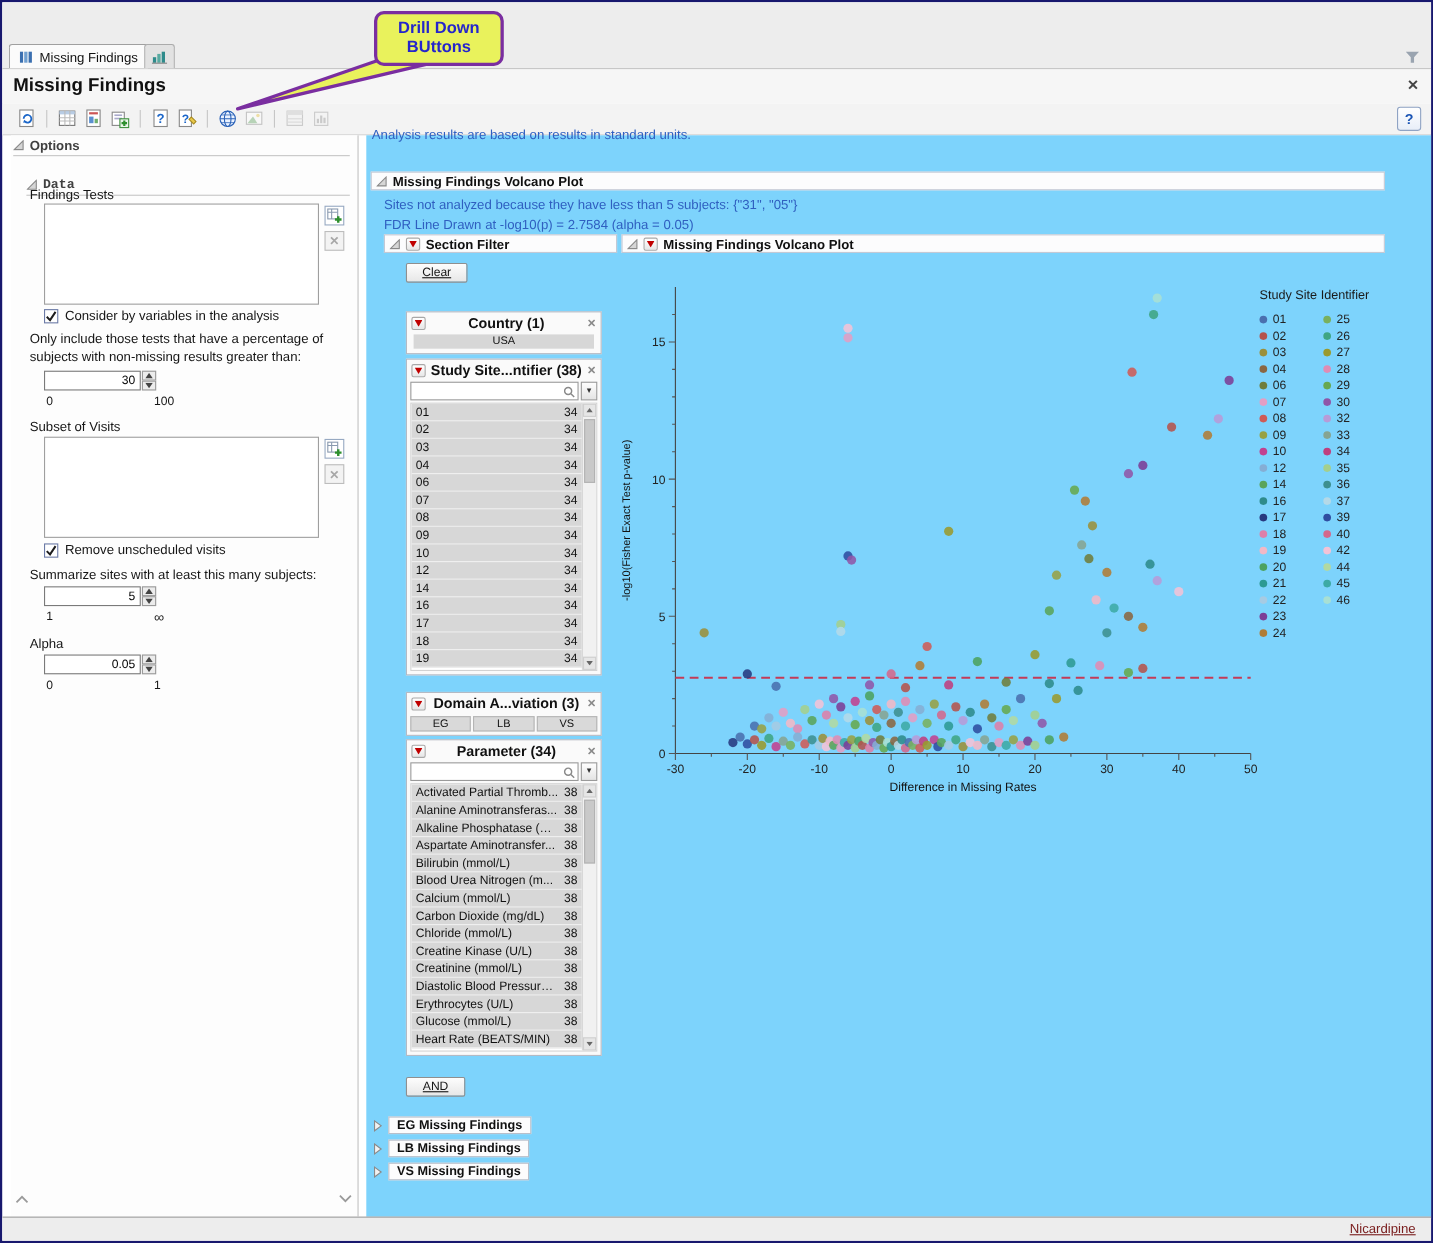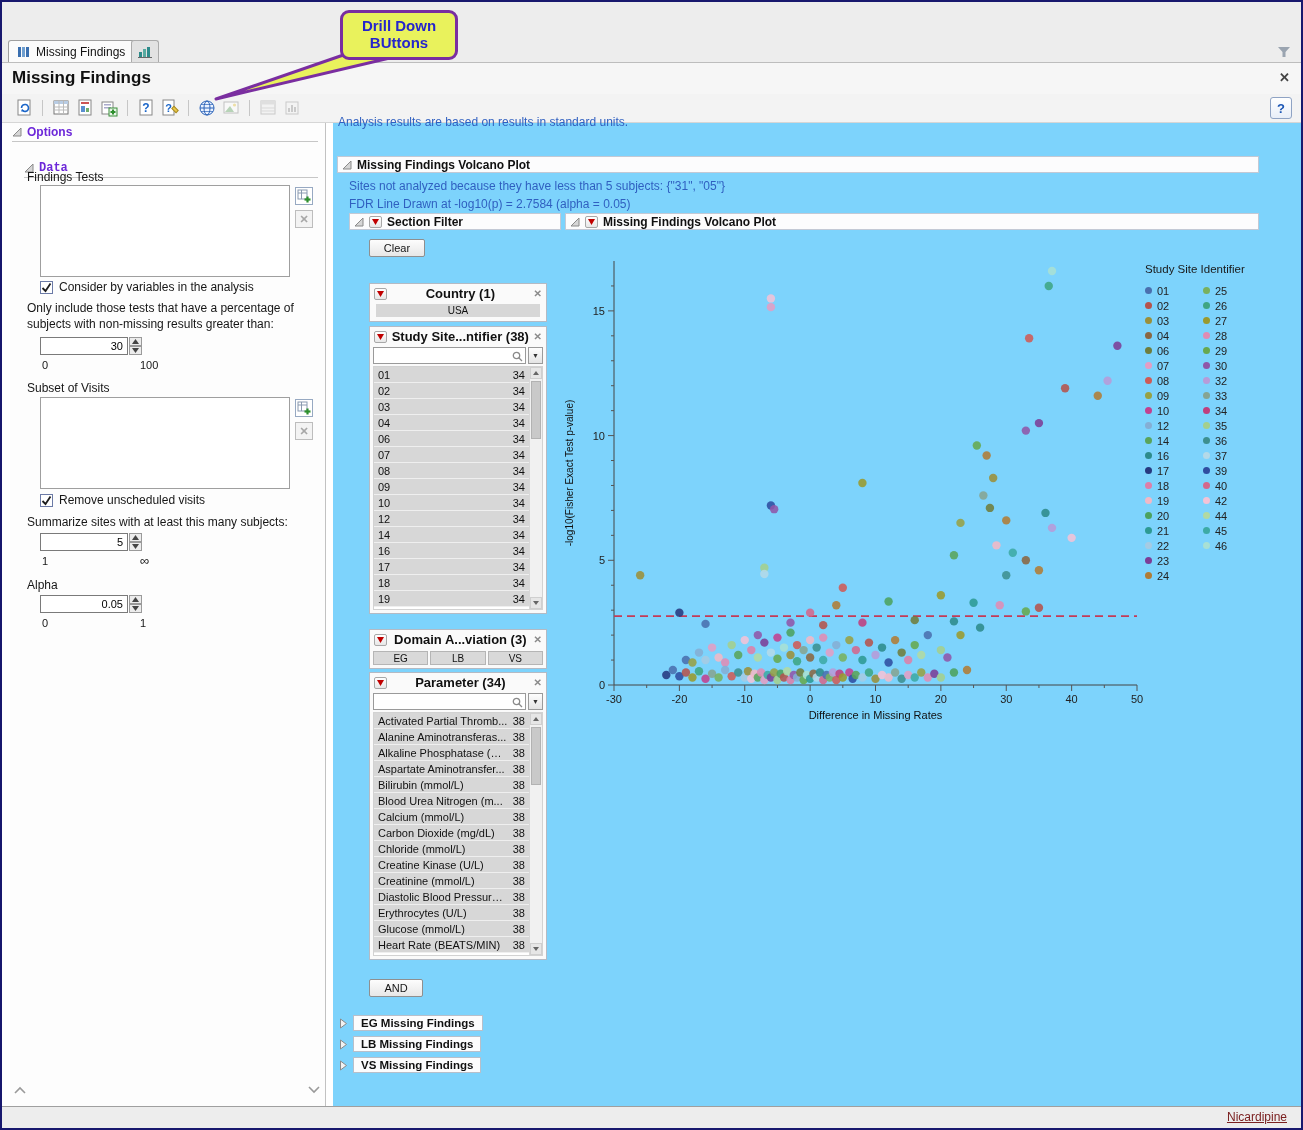--- a/index.html
+++ b/index.html
@@ -18,40 +18,40 @@
   .t-ico.dis{opacity:.45;}
   .t-sep{width:1px;height:16px;background:#c6c6c6;margin:0 6px;}
   .help-btn{position:absolute;right:9px;top:95px;width:20px;height:20px;border:1px solid #8fa3c4;border-radius:3px;background:linear-gradient(#ffffff,#e8eef8);color:#1b55b5;font-weight:bold;font-size:13px;display:flex;align-items:center;justify-content:center;}
 
   
   .callout-bubble{position:absolute;left:338px;top:8px;width:112px;height:44px;background:#e9f25c;border:3px solid #7a2ea0;border-radius:9px;z-index:41;display:flex;flex-direction:column;align-items:center;justify-content:center;line-height:1.12;font-size:15px;font-weight:bold;color:#2525cc;pointer-events:none;}
   .callout-tail{position:absolute;left:200px;top:4px;z-index:40;pointer-events:none;}
 
   
   .left-panel{position:absolute;left:8px;top:121px;width:315px;height:983px;background:#fdfdfd;border-right:1px solid #c2c2c2;}
-  .oheader{position:absolute;display:flex;align-items:center;gap:5px;font-weight:bold;font-size:12px;color:#6d28d9;border-bottom:1px solid #c6c6c6;padding-bottom:2px;}
+  .oheader{position:absolute;display:flex;align-items:center;gap:5px;font-weight:bold;font-size:12px;color:#404040;border-bottom:1px solid #c6c6c6;padding-bottom:2px;}
   .plabel{position:absolute;font-size:12px;color:#161616;}
   .listbox{position:absolute;width:248px;height:90px;background:#ffffff;border:1px solid #9f9f9f;}
   .sq-btn{position:absolute;width:18px;height:18px;box-sizing:border-box;border:1px solid #97a9c2;background:#ffffff;display:flex;align-items:center;justify-content:center;}
   .sq-btn.gray{border-color:#bdbdbd;background:#f3f3f3;color:#a7a7a7;font-size:11px;font-weight:bold;}
   .chk-row{position:absolute;display:flex;align-items:center;gap:6px;}
   .chk{width:13px;height:13px;box-sizing:border-box;border:1px solid #6b7aa6;background:#fff;display:flex;align-items:center;justify-content:center;}
   .chk-label{font-size:12px;color:#161616;}
   .num-wrap{position:absolute;display:flex;}
   .num-input{width:88px;height:18px;box-sizing:border-box;border:1px solid #7a7a7a;font-size:11px;text-align:right;padding-right:4px;font-family:"Liberation Sans",sans-serif;}
   .spinner{width:13px;height:18px;display:flex;flex-direction:column;margin-left:1px;}
   .spin-btn{flex:1;box-sizing:border-box;border:1px solid #9a9a9a;background:#ececec;display:flex;align-items:center;justify-content:center;}
   .range{position:absolute;font-size:11px;color:#161616;}
 
   
   .main{position:absolute;left:331px;top:121px;width:970px;height:985px;background:#7dd3fc;}
   .blue-note{position:absolute;font-size:12px;color:#2f5fc0;white-space:nowrap;}
   .outline-box{position:absolute;height:17px;box-sizing:border-box;border:1px solid #c3c9d5;background:#fcfcfd;display:flex;align-items:center;gap:5px;padding:0 4px;font-weight:bold;font-size:12px;color:#101010;}
   .red-tri-btn{width:13px;height:12px;box-sizing:border-box;border:1px solid #a8a8a8;background:linear-gradient(#ffffff,#e7e7e7);display:flex;align-items:center;justify-content:center;border-radius:2px;}
-  .btn{box-sizing:border-box;border:1px solid #8f8f8f;border-radius:2px;background:linear-gradient(#fdfdfd,#e7e7e7);font-size:11px;color:#161616;display:flex;align-items:center;justify-content:center;}
+  .btn{box-sizing:border-box;border:1px solid #8f8f8f;border-radius:2px;background:linear-gradient(#fdfdfd,#e7e7e7);font-size:11px;color:#161616;display:flex;align-items:center;justify-content:center;text-decoration:underline;}
   .collapsed-row{position:absolute;display:flex;align-items:center;gap:5px;}
   .collapsed-box{box-sizing:border-box;border:1px solid #b8bfca;background:#fcfcfd;font-weight:bold;font-size:11.5px;color:#101010;padding:1px 7px;}
 
   
   .fbox{position:absolute;width:178px;box-sizing:border-box;border:1px solid #b4bac4;background:#fafafa;}
   .fbox-header{display:flex;align-items:center;gap:4px;padding:2px 4px;}
   .fbox-title{flex:1;text-align:center;font-weight:bold;font-size:13px;color:#101010;white-space:nowrap;overflow:hidden;}
   .fclose{color:#8a8a8a;font-size:10px;font-weight:bold;}
   .search-row{display:flex;gap:2px;padding:1px 3px 2px 3px;}
   .search-input{flex:1;height:17px;box-sizing:border-box;border:1px solid #9a9a9a;background:#fff;position:relative;}

